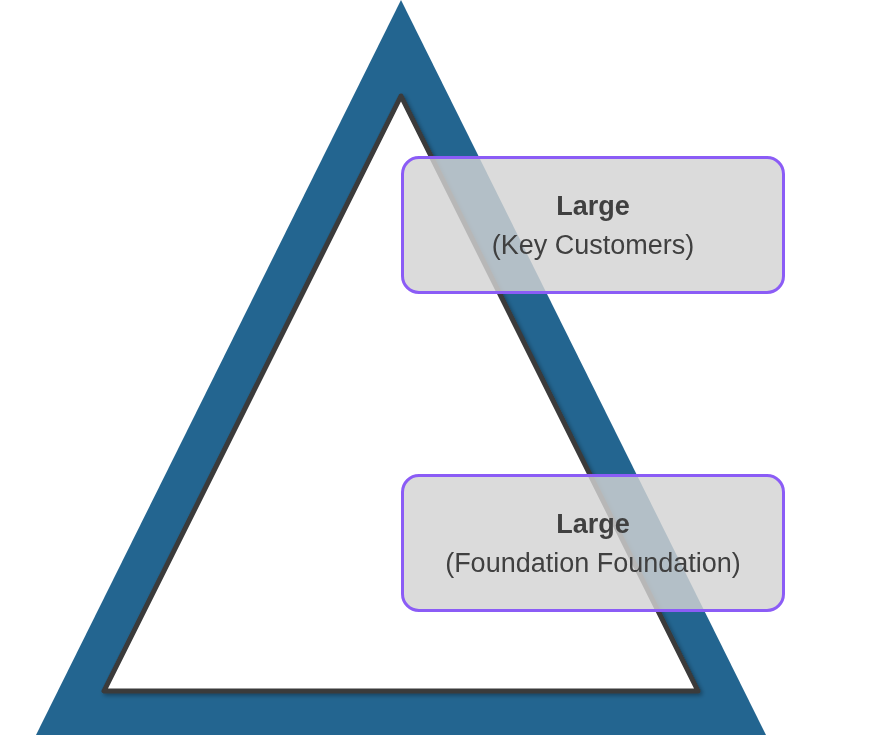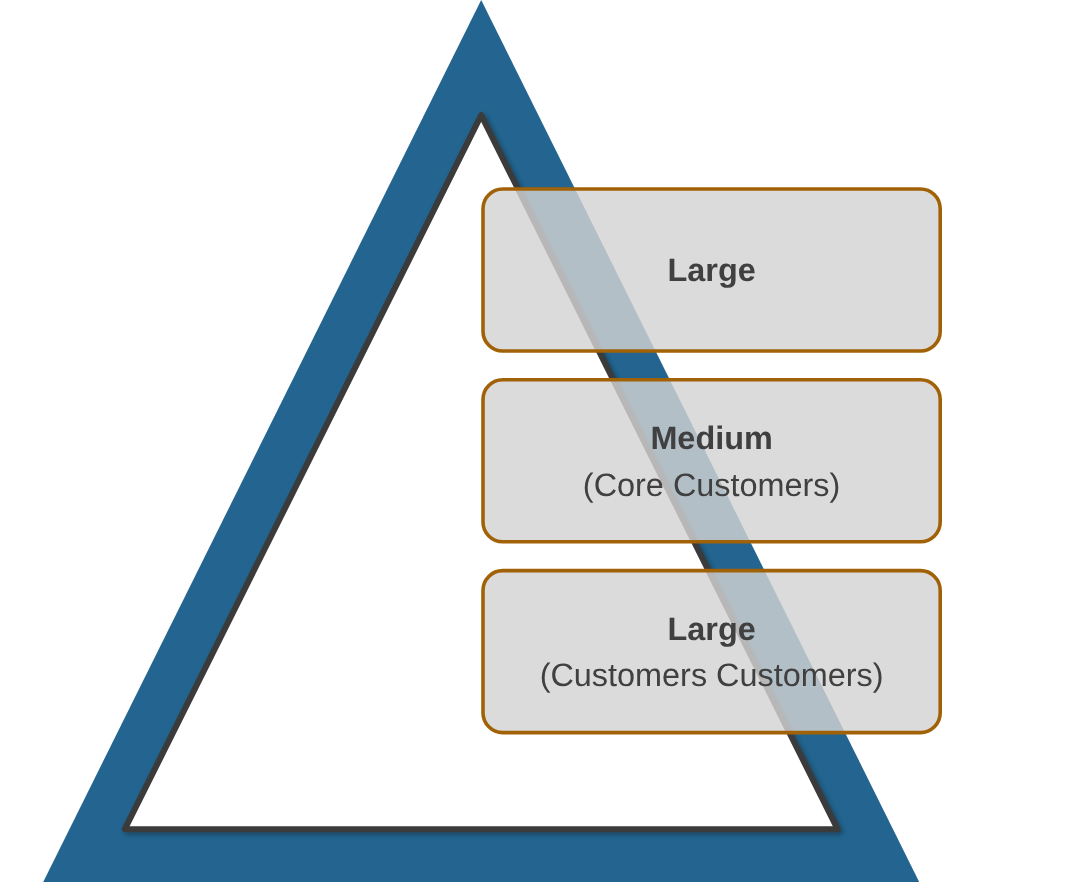--- a/index.html
+++ b/index.html
@@ -4,21 +4,21 @@
   <style>
     html, body { margin: 0; padding: 0; background: #ffffff; }
     body { width: 893px; height: 735px; overflow: hidden; position: relative; }
     #stage { position: absolute; left: 0; top: 0; width: 893px; height: 735px; }
     .tier-box {
       position: absolute;
       left: 401px;
       width: 384px;
       height: 138px;
       box-sizing: border-box;
-      border: 3px solid #a16207;
+      border: 3px solid #8b5cf6;
       border-radius: 18px;
       background: rgba(211, 211, 211, 0.82);
       display: flex;
       flex-direction: column;
       align-items: center;
       justify-content: center;
       font-family: "Liberation Sans", sans-serif;
       color: #404040;
       text-align: center;
     }
@@ -37,22 +37,19 @@
       <filter id="sh" x="-10%" y="-10%" width="120%" height="120%">
         <feDropShadow dx="2" dy="2" stdDeviation="2" flood-color="#000" flood-opacity="0.35"></feDropShadow>
       </filter>
     </defs>
     <polygon points="401,0 36,735 766,735" fill="#236590"></polygon>
     <polygon points="401,96 104,691 698,691" fill="#ffffff" stroke="#3a3a3a" stroke-width="5" stroke-linejoin="round" filter="url(#sh)"></polygon>
   </svg>
 
   <div class="tier-box" id="tier-0">
     <div class="tier-title">Large</div>
-  </div>
-  <div class="tier-box" id="tier-1">
-    <div class="tier-title">Medium</div>
-    <div class="tier-sub">(Core Customers)</div>
+    <div class="tier-sub">(Key Customers)</div>
   </div>
   <div class="tier-box" id="tier-2">
     <div class="tier-title">Large</div>
-    <div class="tier-sub">(Customers Customers)</div>
+    <div class="tier-sub">(Foundation Foundation)</div>
   </div>
 </div>
 
 </body></html>

